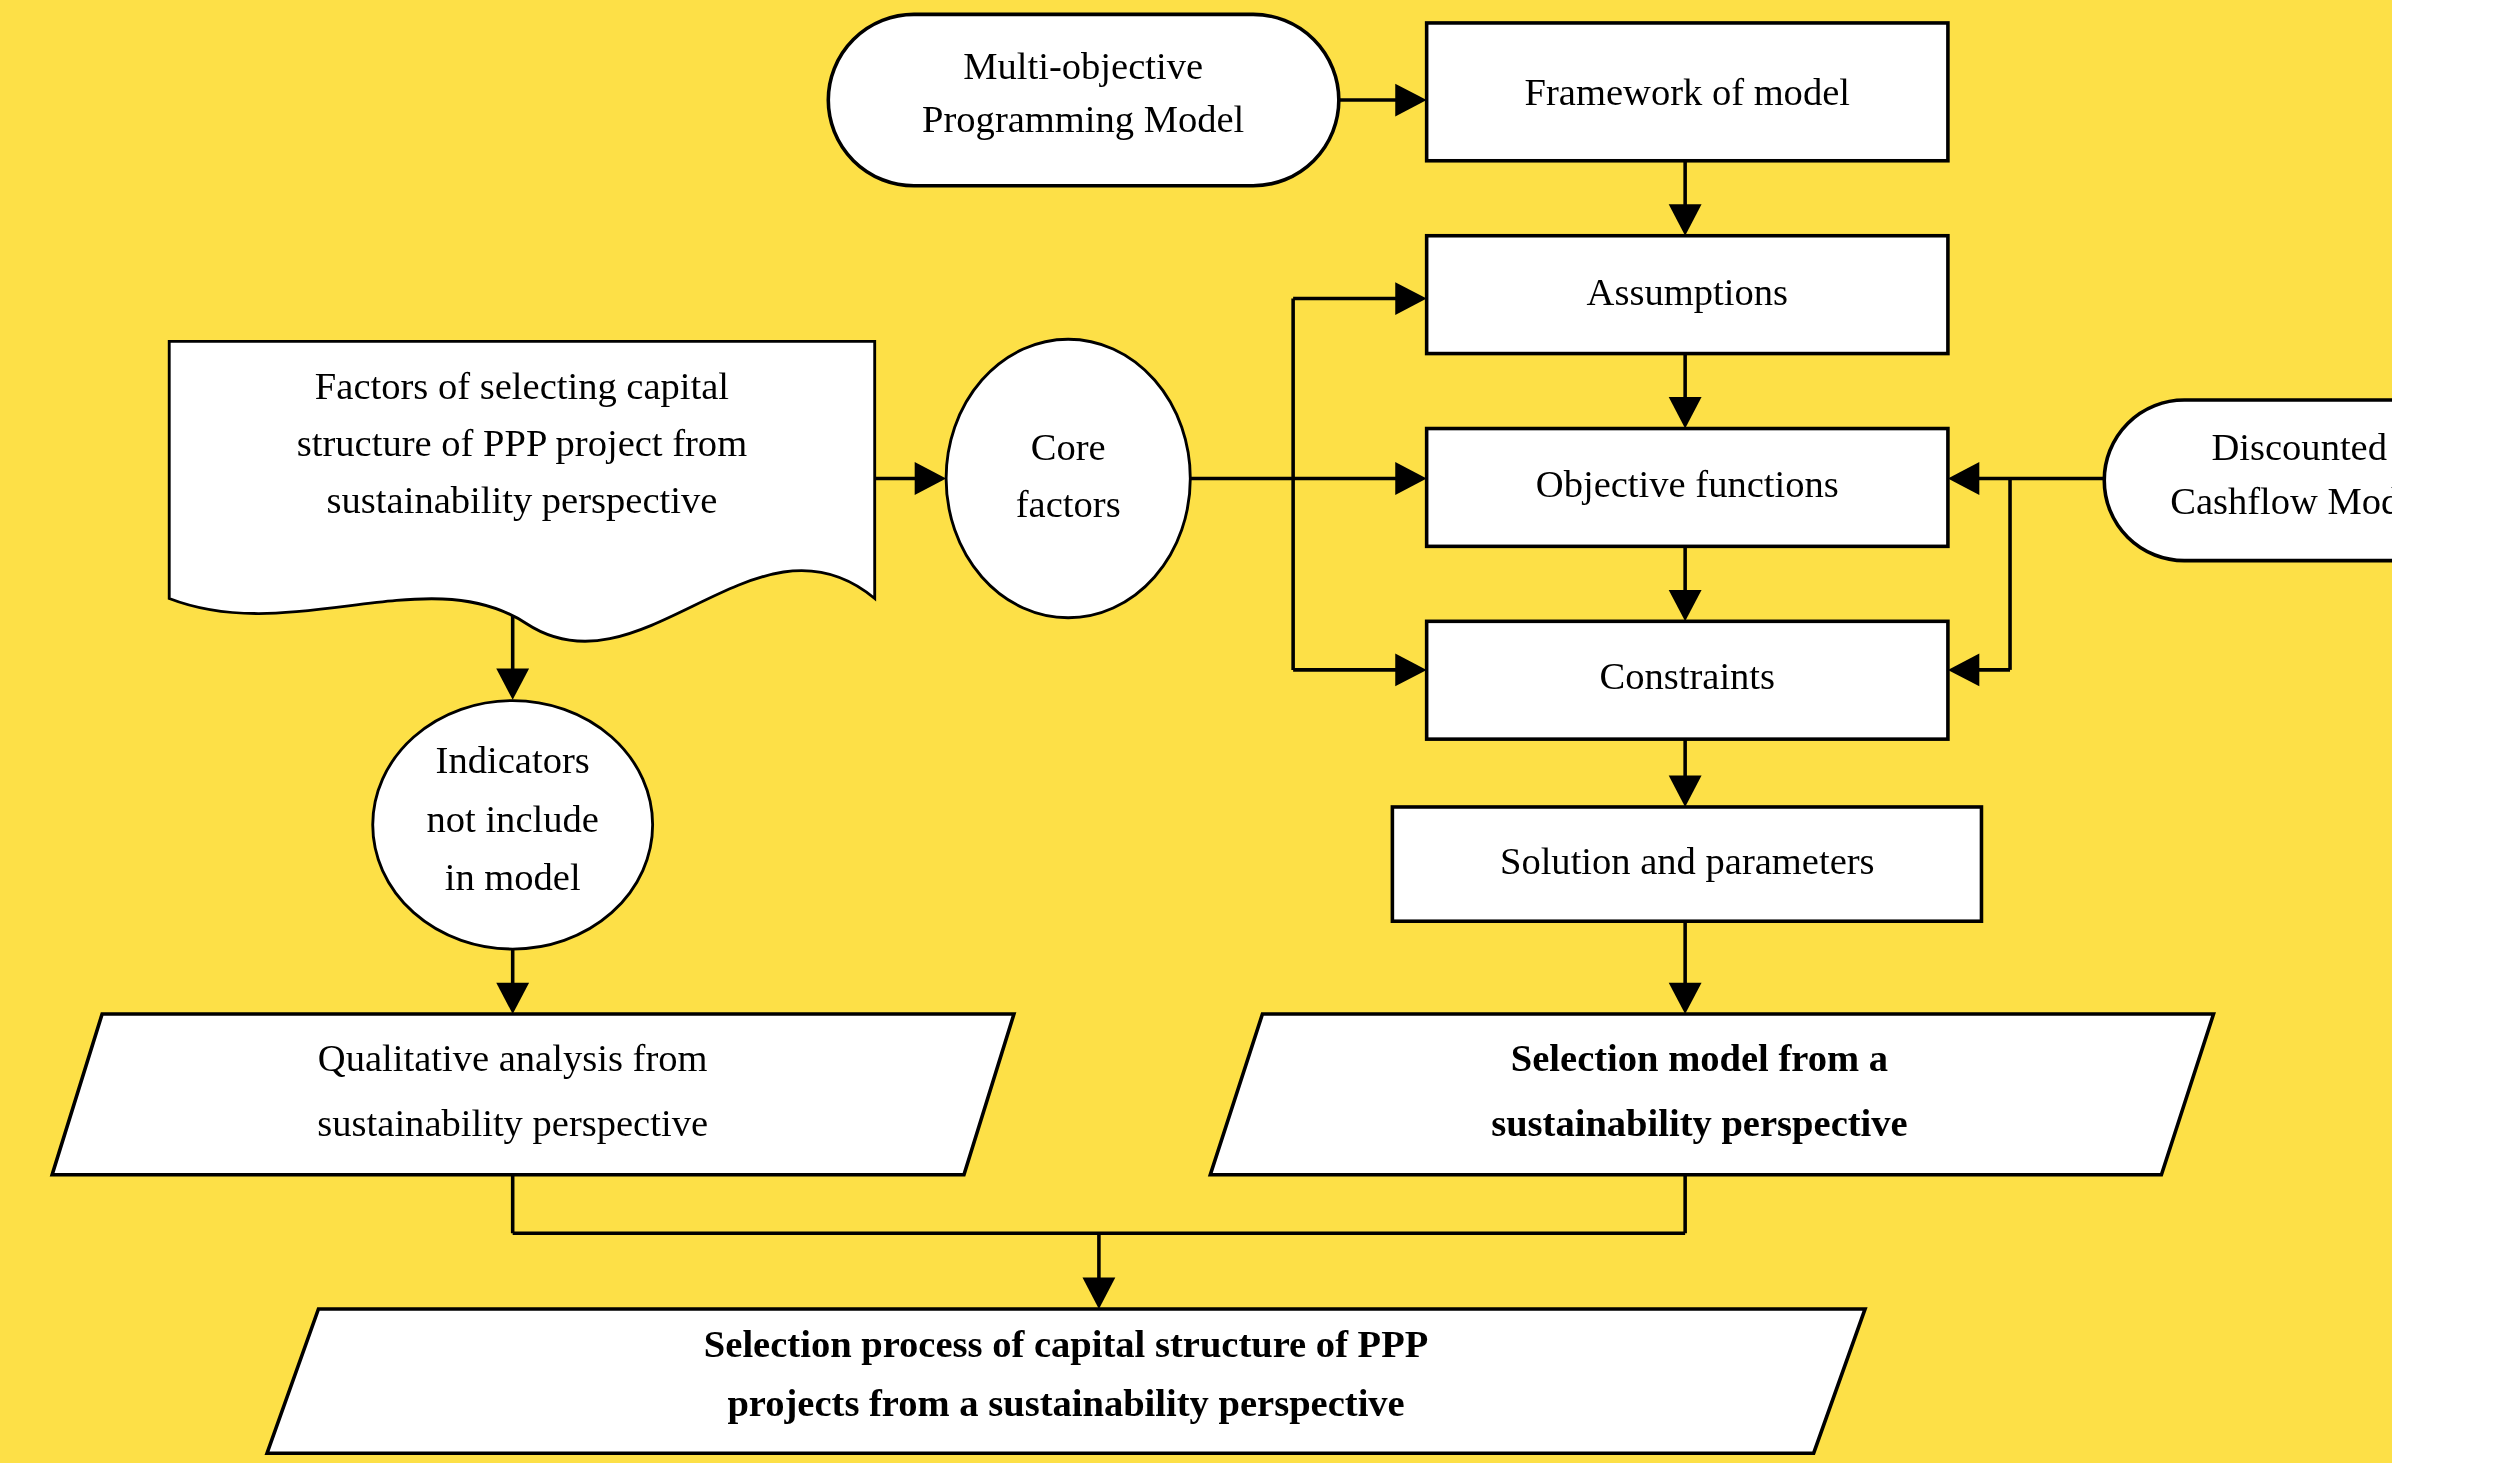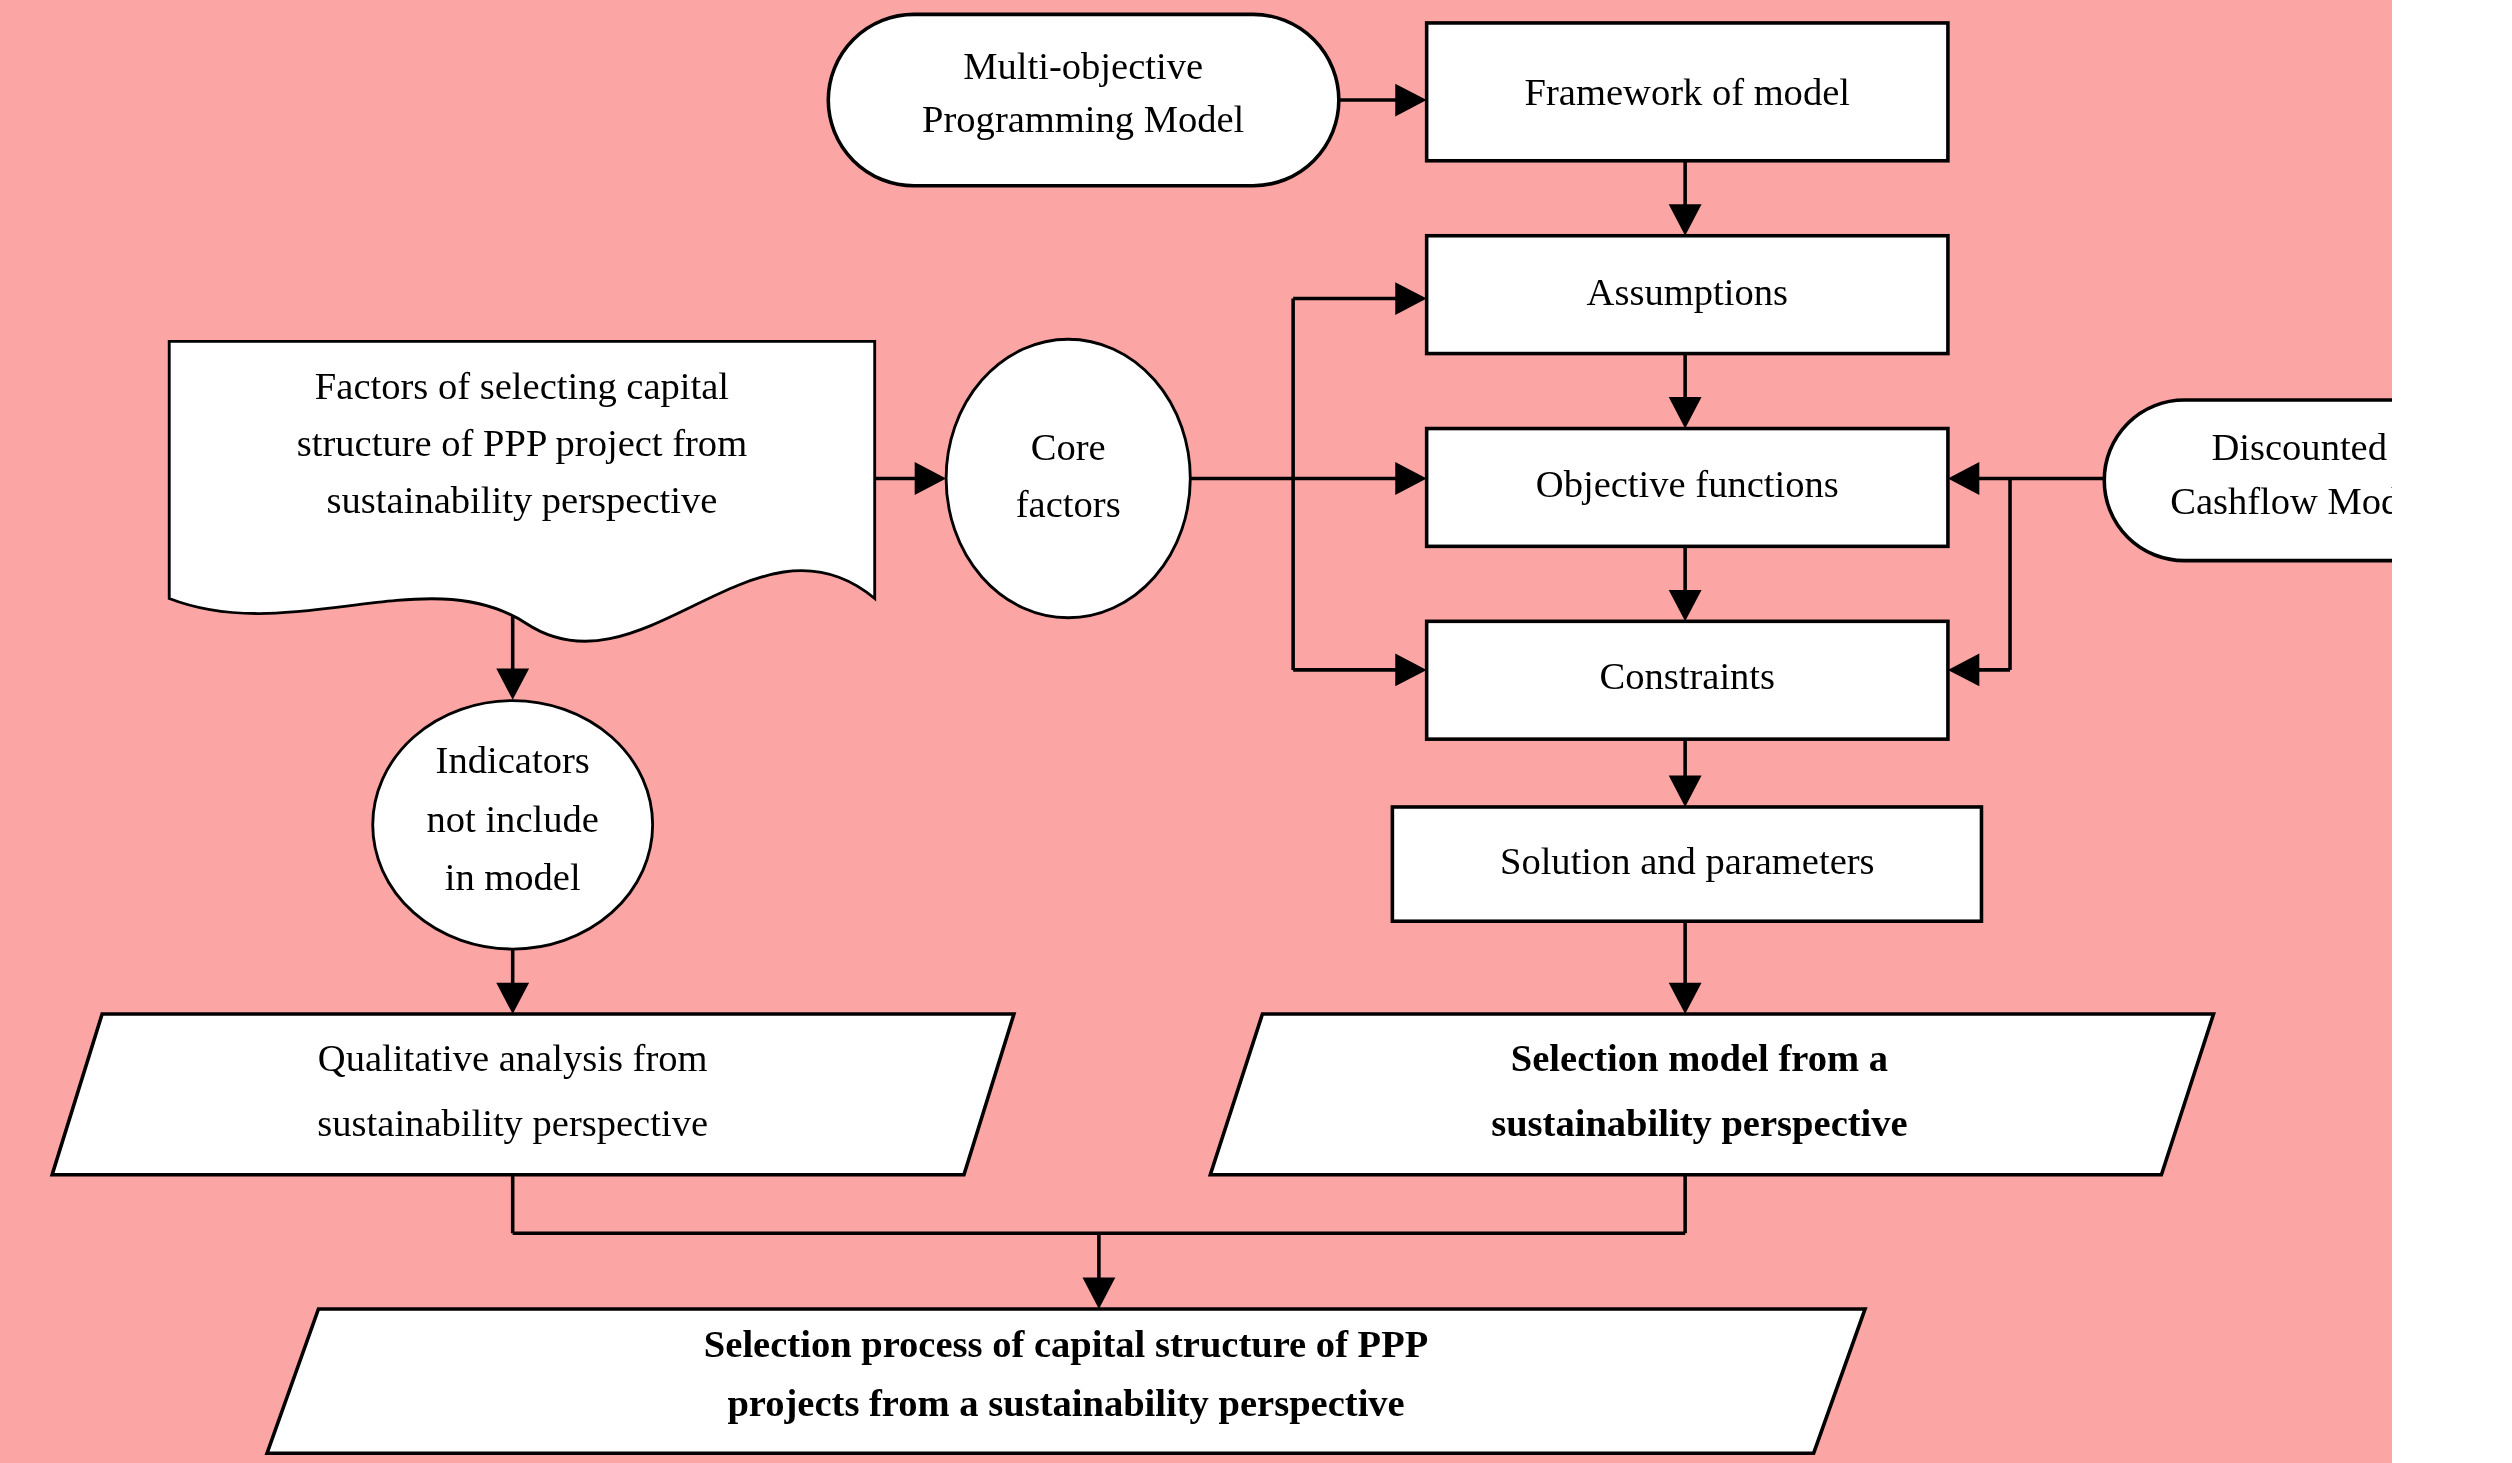--- a/index.html
+++ b/index.html
@@ -4,21 +4,21 @@
 <style>
   html, body {
     margin: 0;
     padding: 0;
     background: #ffffff;
   }
   #stage {
     position: relative;
     width: 2392px;
     height: 1464px;
-    background: #fca5a5;
+    background: #fde047;
     overflow: hidden;
   }
   svg#flow {
     position: absolute;
     left: 0;
     top: 0;
     width: 2512px;
     height: 1464px;
   }
   .shape {

